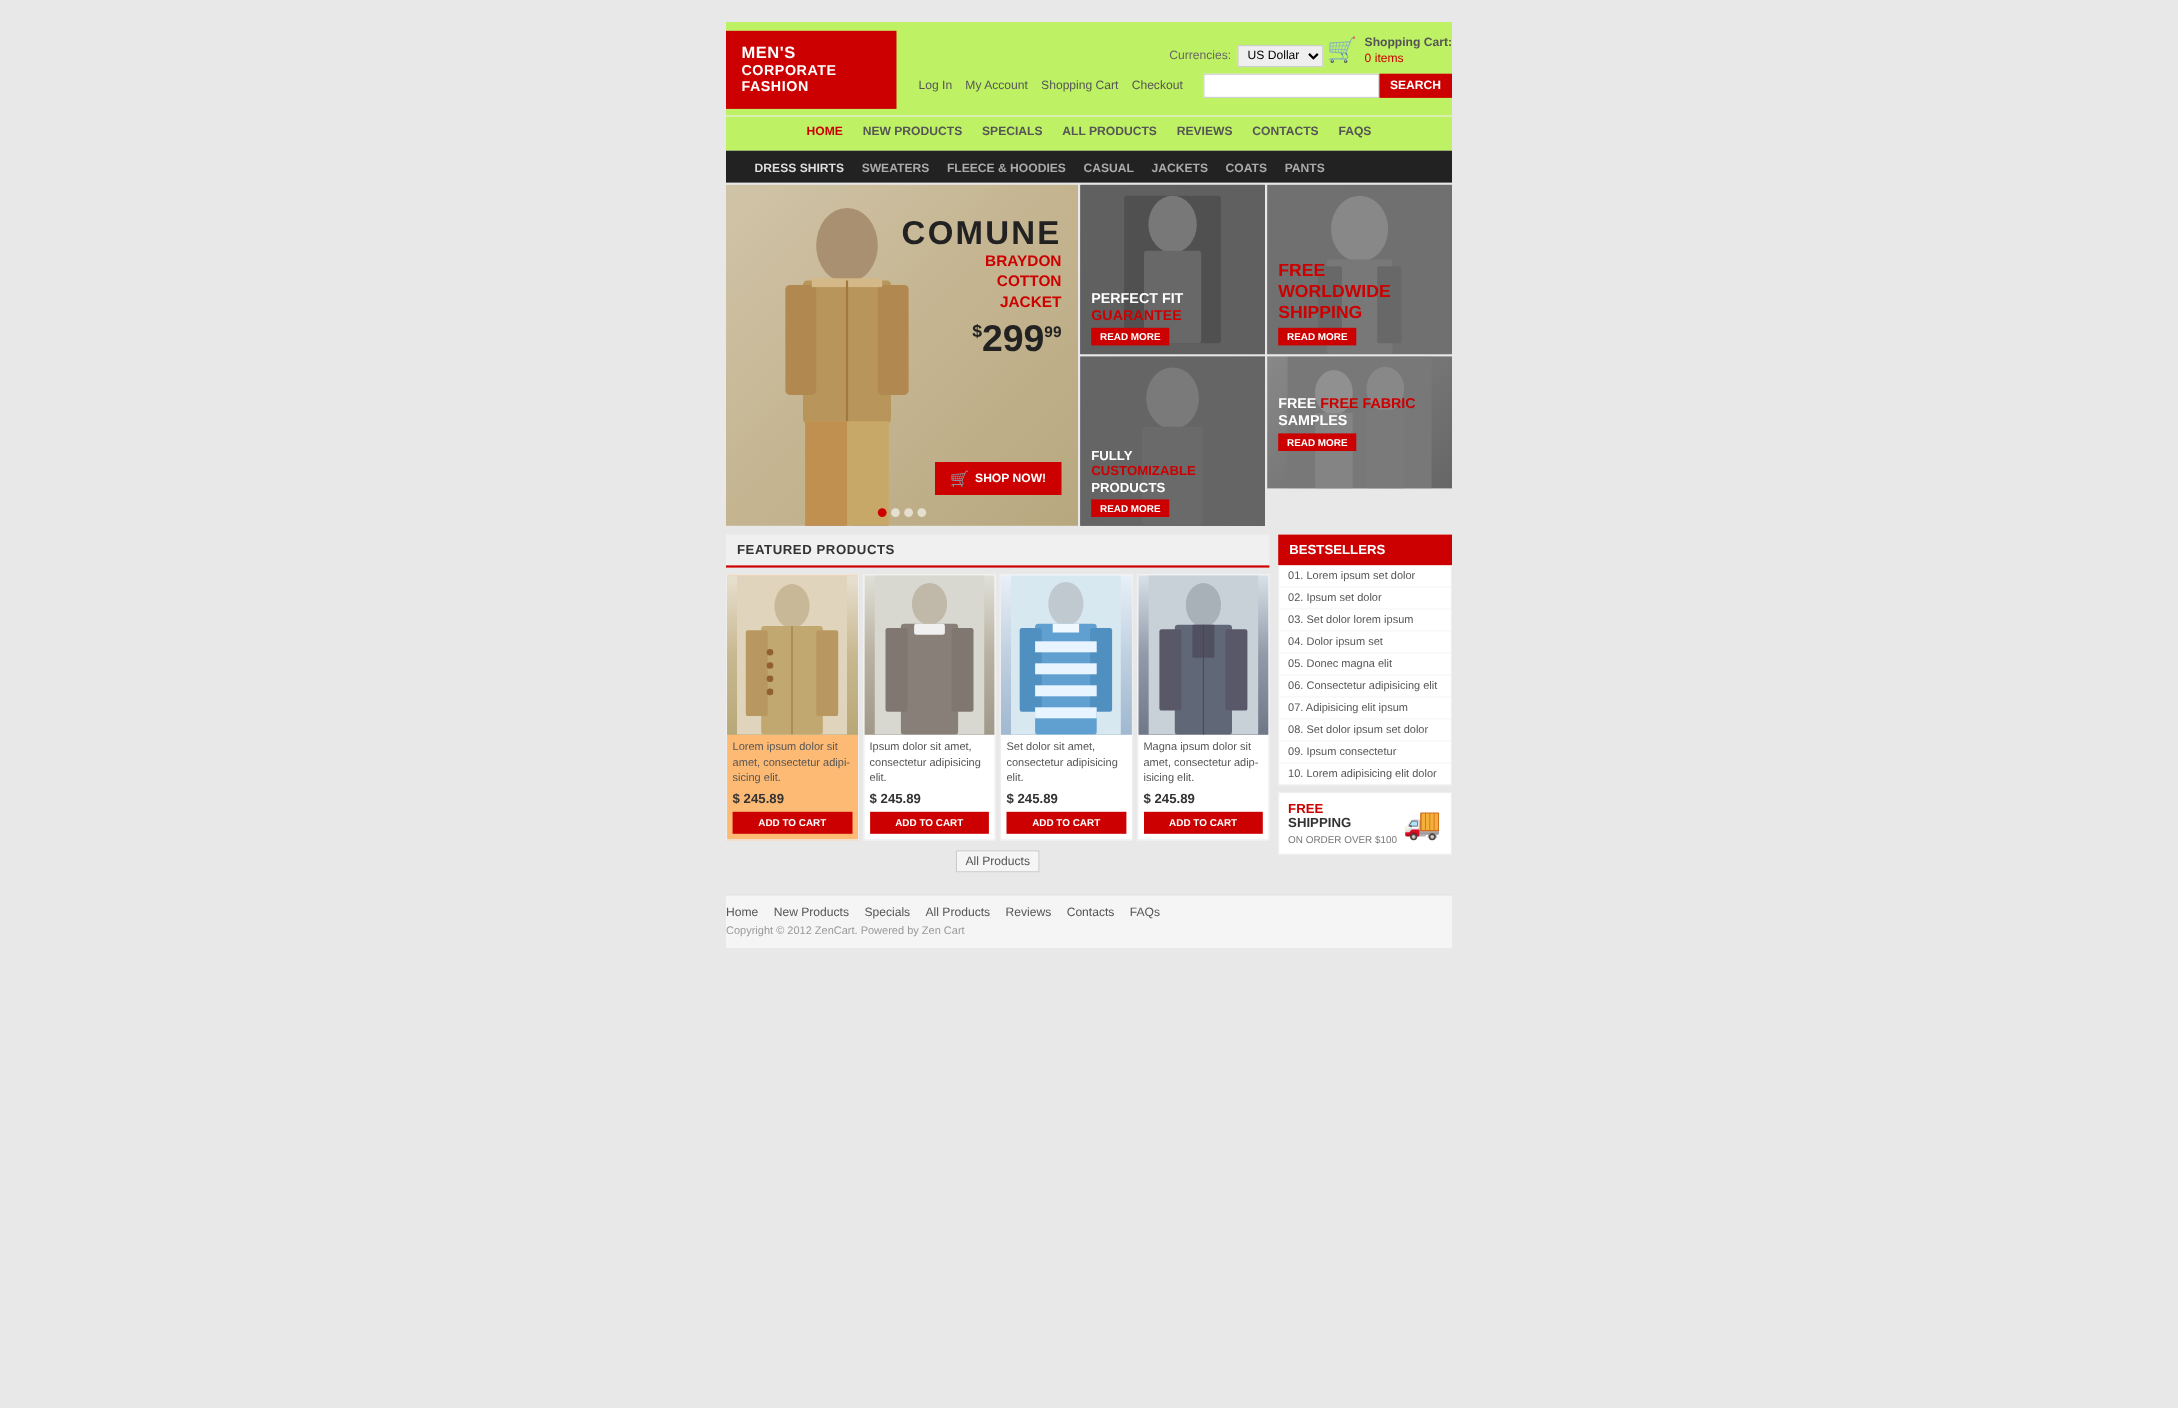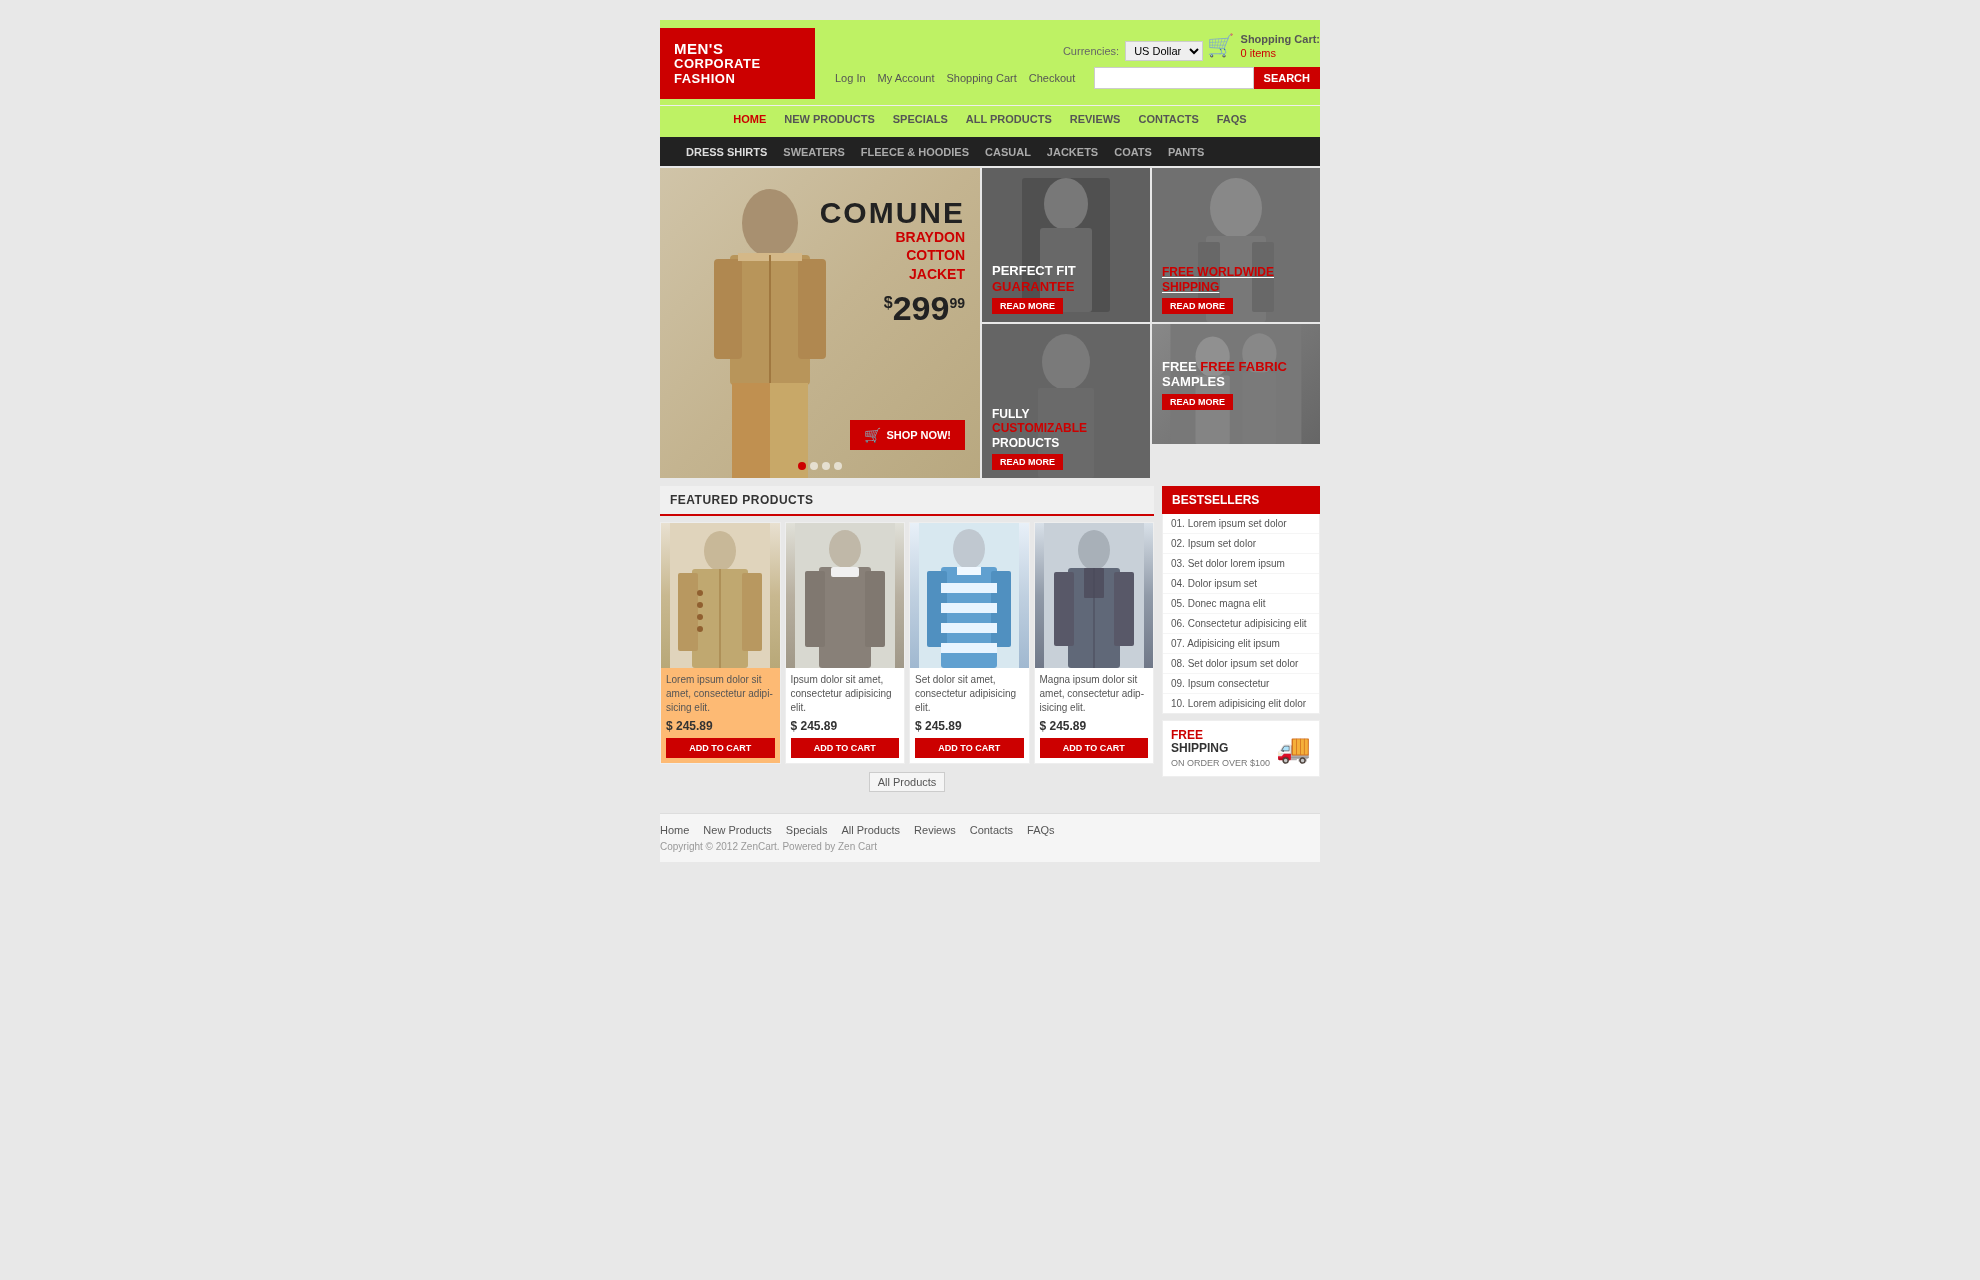--- a/index.html
+++ b/index.html
@@ -154,21 +154,21 @@
             <div style="position:absolute; inset:0;">
               <svg viewBox="0 0 168 154" width="100%" height="100%" xmlns="http://www.w3.org/2000/svg">
                 <rect width="168" height="154" fill="#707070"></rect>
                 <ellipse cx="84" cy="40" rx="26" ry="30" fill="#888"></ellipse>
                 <rect x="54" y="68" width="60" height="86" rx="3" fill="#787878"></rect>
                 <rect x="46" y="74" width="22" height="70" rx="2" fill="#686868"></rect>
                 <rect x="100" y="74" width="22" height="70" rx="2" fill="#686868"></rect>
               </svg>
             </div>
             <div style="position:relative; z-index:2; padding:8px 10px;">
-              <div style="font-size:12px; font-weight:900; color:#fff; text-transform:uppercase; line-height:1.2;text-decoration:underline;">
+              <div style="font-size:16px; font-weight:900; color:#fff; text-transform:uppercase; line-height:1.2;">
                 <div style="color:#cc0000;">FREE WORLDWIDE</div>
                 <div style="color:#cc0000;">SHIPPING</div>
               </div>
               <button style="background:#cc0000; color:#fff; border:none; padding:3px 8px; font-size:9px; font-weight:700; cursor:pointer; margin-top:4px; text-transform:uppercase;">READ MORE</button>
             </div>
           </div>
 
           <div style="height:154px; background:linear-gradient(135deg, #777 0%, #444 100%); position:relative; overflow:hidden; display:flex; flex-direction:column; justify-content:flex-end;">
             <div style="position:absolute; inset:0;">
               <svg viewBox="0 0 168 154" width="100%" height="100%" xmlns="http://www.w3.org/2000/svg">

